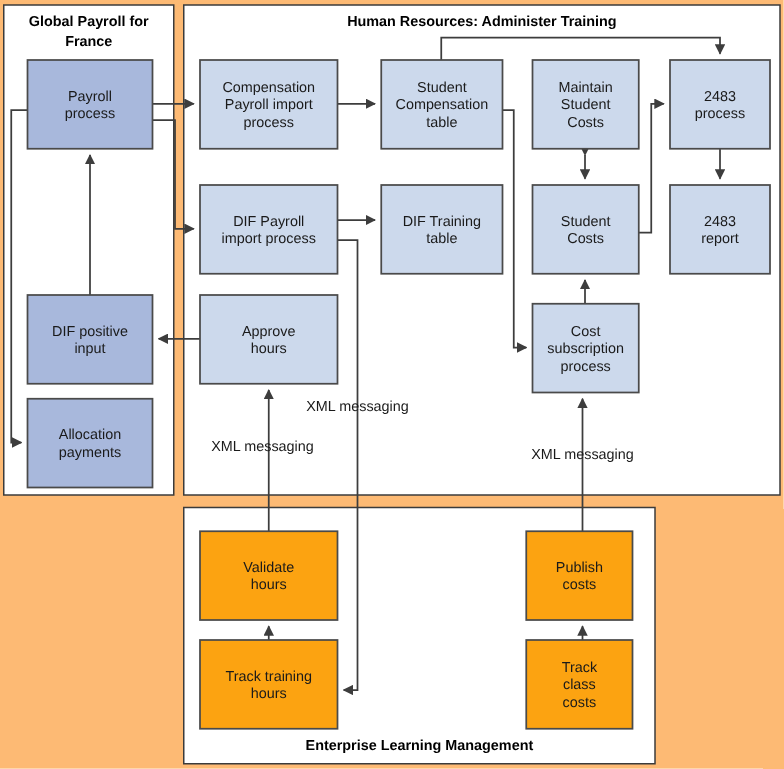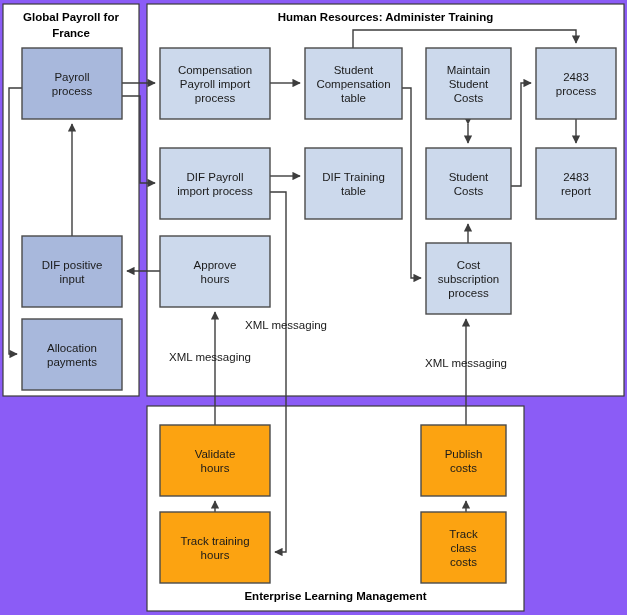--- a/index.html
+++ b/index.html
@@ -8,21 +8,21 @@
     padding: 0;
     background: #ffffff;
   }
   body {
     font-family: "Liberation Sans", sans-serif;
   }
   #diagram-root {
     position: relative;
     width: 627px;
     height: 615px;
-    background: #8b5cf6;
+    background: #fdba74;
     overflow: hidden;
   }
   svg#diagram-svg {
     position: absolute;
     left: 0;
     top: 0;
     width: 627px;
     height: 615px;
   }
   .container-box {

